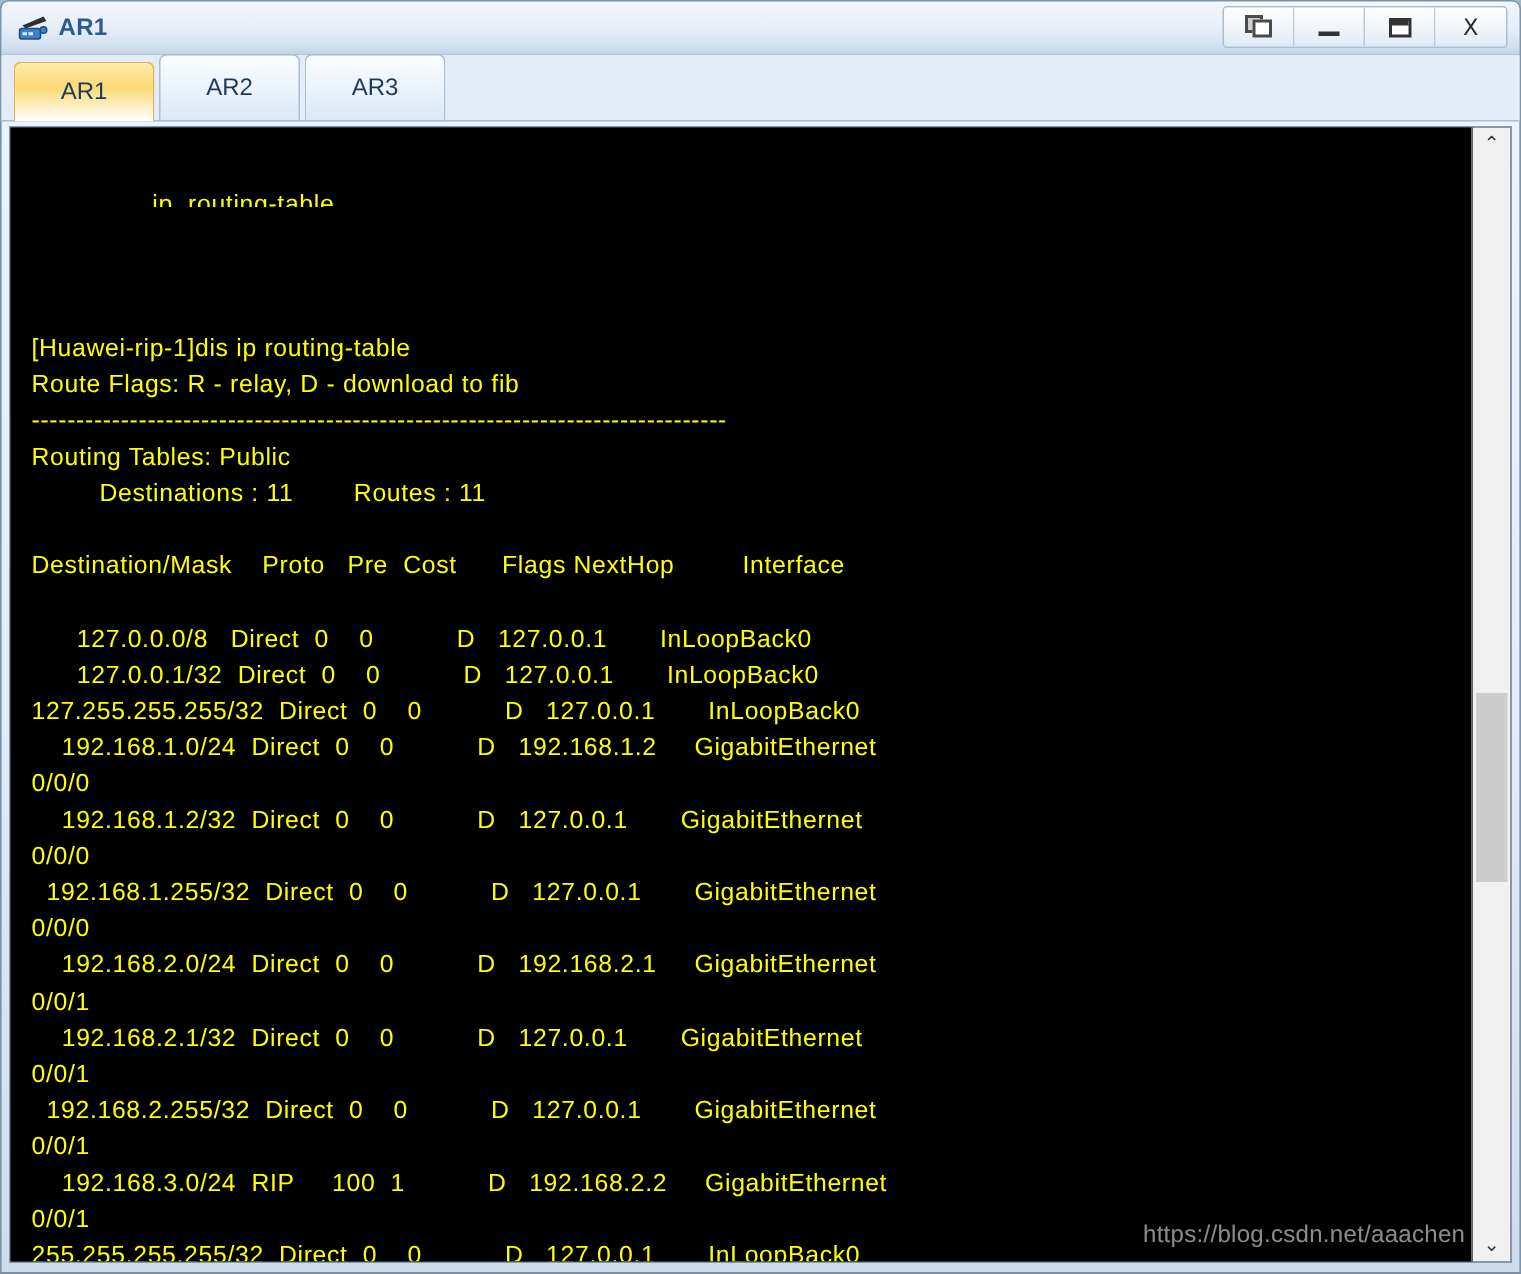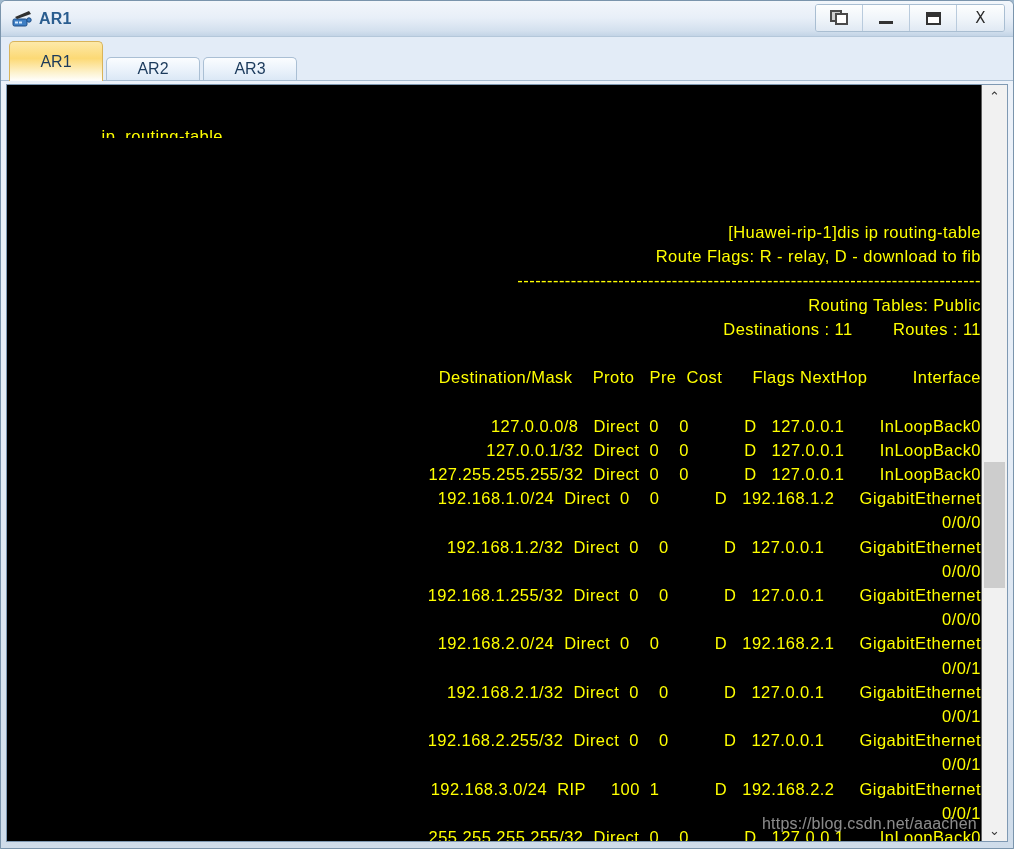--- a/index.html
+++ b/index.html
@@ -98,21 +98,21 @@
     flex: 0 0 44px;
     height: 44px;
     background: #e3ecf7;
     position: relative;
     display: flex;
     align-items: flex-end;
     padding-left: 8px;
     border-bottom: 1px solid #a8bdd2;
   }
   .tab {
-    height: 23px;
+    height: 44px;
     min-width: 94px;
     padding: 0 14px;
     margin-right: 3px;
     display: flex;
     align-items: center;
     justify-content: center;
     font-size: 16px;
     color: #1b3a5c;
     border: 1px solid #aabfd4;
     border-bottom: none;
@@ -157,21 +157,21 @@
     user-select: text;
   }
   #console .clip-top {
     height: 14px;
     overflow: hidden;
     color: #ffff00;
     line-height: 24.2px;
     position: relative;
     top: -9px;
   }
-  .line { display: block; min-height: 24.2px; text-align: right; }
+  .line { display: block; min-height: 24.2px; }
   .blank { display: block; height: 24.2px; }
 
   
   #scrollbar {
     flex: 0 0 26px;
     width: 26px;
     background: #f1f1f1;
     border-left: 1px solid #606060;
     display: flex;
     flex-direction: column;

